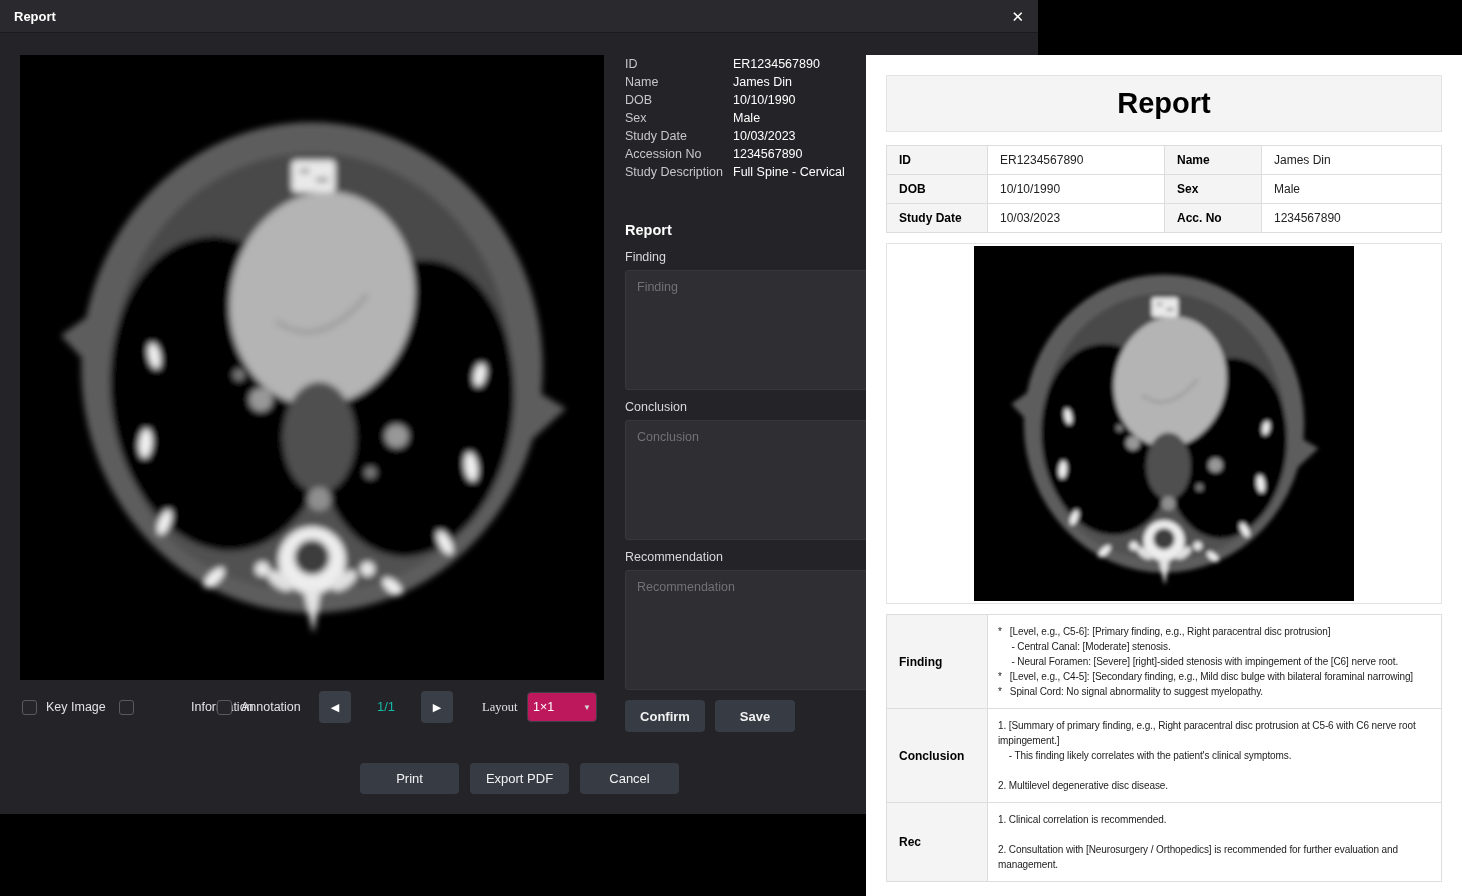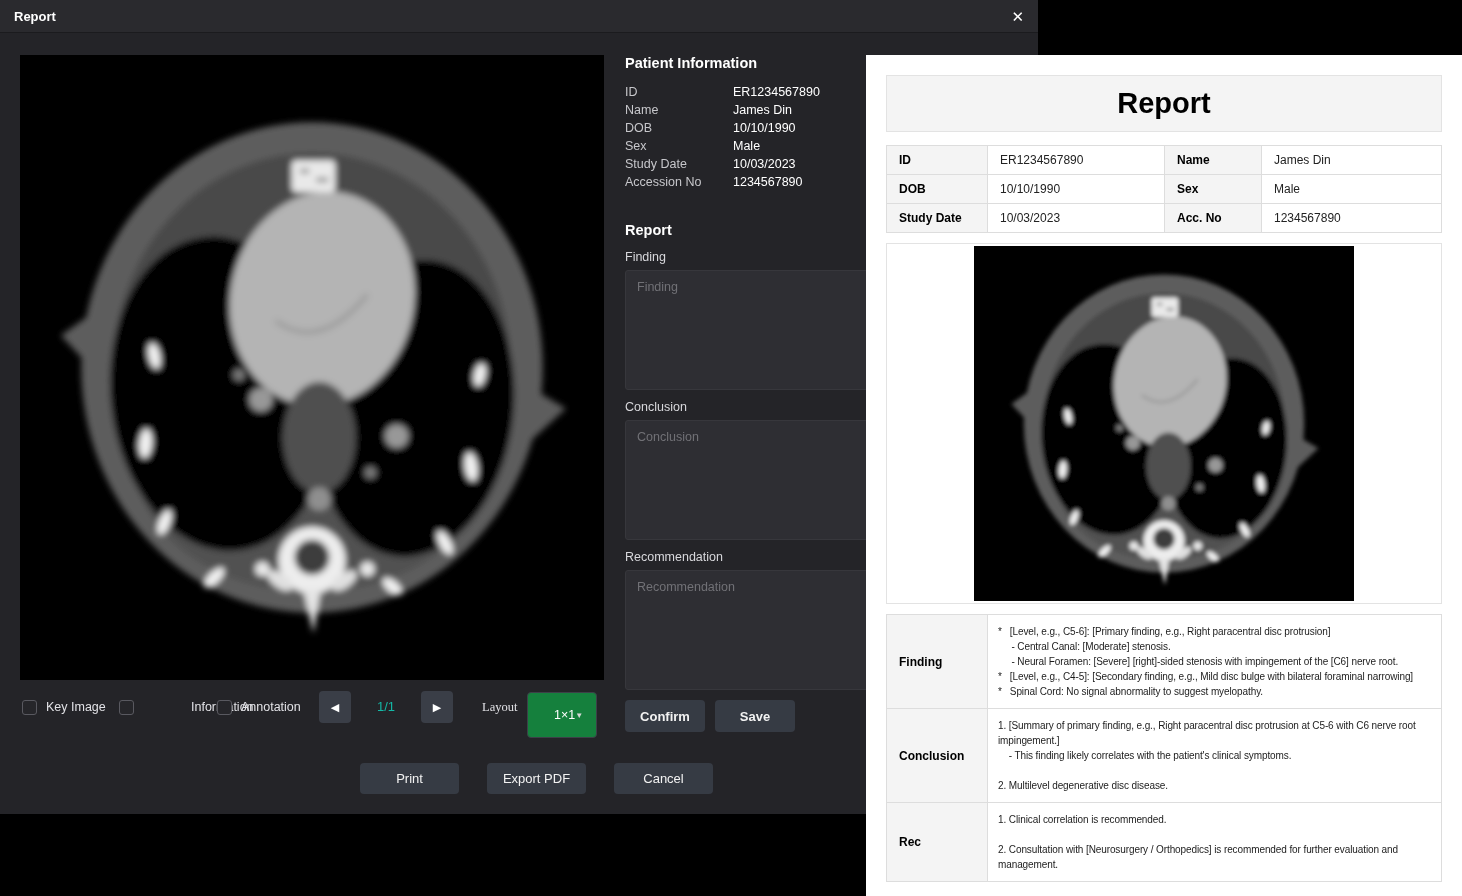--- a/index.html
+++ b/index.html
@@ -54,27 +54,27 @@
     background:#26262a; display:inline-block; cursor:pointer;
   }
   .chk-label { color:#e2e2e6; font-size:12.5px; margin-left:9px;text-align:center; }
   .nav-btn {
     width:32px; height:32px; background:#3a3e47; border:none; border-radius:4px;
     color:#fff; font-size:11px; cursor:pointer; display:flex; align-items:center; justify-content:center;
   }
   .page-ind { color:#14b8a6; font-size:13px; line-height:32px; width:50px; text-align:center; }
   .layout-lbl { color:#e2e2e6; font-size:12.5px; line-height:32px; }
   .layout-select {
-    width:70px; height:46px; top:1px; background:#15803d; border:1px solid #3d4048; border-radius:4px;
+    width:70px; height:30px; top:1px; background:#be185d; border:1px solid #3d4048; border-radius:4px;
     color:#fff; font-size:12.5px; display:flex; align-items:center; justify-content:space-between;
-    padding:0 26px; cursor:pointer;
+    padding:0 5px; cursor:pointer;
   }
   .layout-select .caret { font-size:8px; color:#d8d8d8; }
 
-  .print-row { position:absolute; left:360px; top:763px; display:flex; gap:28px; }
+  .print-row { position:absolute; left:360px; top:763px; display:flex; gap:11px; }
   .btn.w99 { width:99px; height:31px; }
 
   
   .report-panel {
     position:absolute; left:866px; top:55px; width:596px; height:841px;
     background:#fff; padding:20px; color:#111;
   }
   .preview-title {
     height:57px; background:#f4f4f4; border:1px solid #e3e3e3;
     display:flex; align-items:center; justify-content:center;
@@ -172,21 +172,20 @@
     <span class="close">✕</span>
   </div>
 
   <div class="viewport">
     <svg>
         <use href="#ctscan"></use>
       </svg>
   </div>
 
   <div class="patient-info">
-    <div class="pane-heading">Patient Information</div>
     <div class="pi-row">
       <span class="lbl">ID</span>
       <span class="val">ER1234567890</span>
     </div>
     <div class="pi-row">
       <span class="lbl">Name</span>
       <span class="val">James Din</span>
     </div>
     <div class="pi-row">
       <span class="lbl">DOB</span>
@@ -196,20 +195,24 @@
       <span class="lbl">Sex</span>
       <span class="val">Male</span>
     </div>
     <div class="pi-row">
       <span class="lbl">Study Date</span>
       <span class="val">10/03/2023</span>
     </div>
     <div class="pi-row">
       <span class="lbl">Accession No</span>
       <span class="val">1234567890</span>
+    </div>
+    <div class="pi-row">
+      <span class="lbl">Study Description</span>
+      <span class="val">Full Spine - Cervical</span>
     </div>
   </div>
 
   <div class="report-form">
     <div class="pane-heading">Report</div>
     <div class="field-label">Finding</div>
     <textarea class="ta" placeholder="Finding" style=""></textarea>
     <div class="field-label">Conclusion</div>
     <textarea class="ta" placeholder="Conclusion" style=""></textarea>
     <div class="field-label">Recommendation</div>

